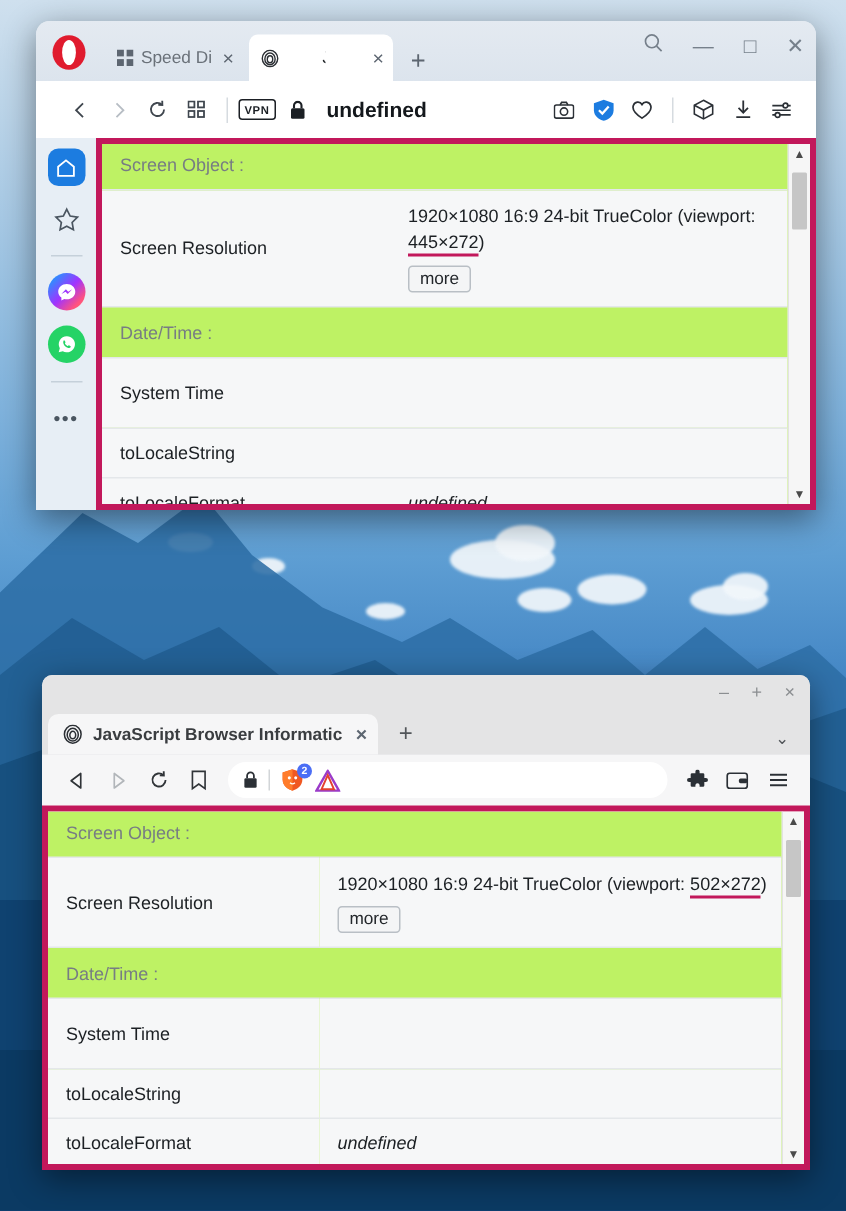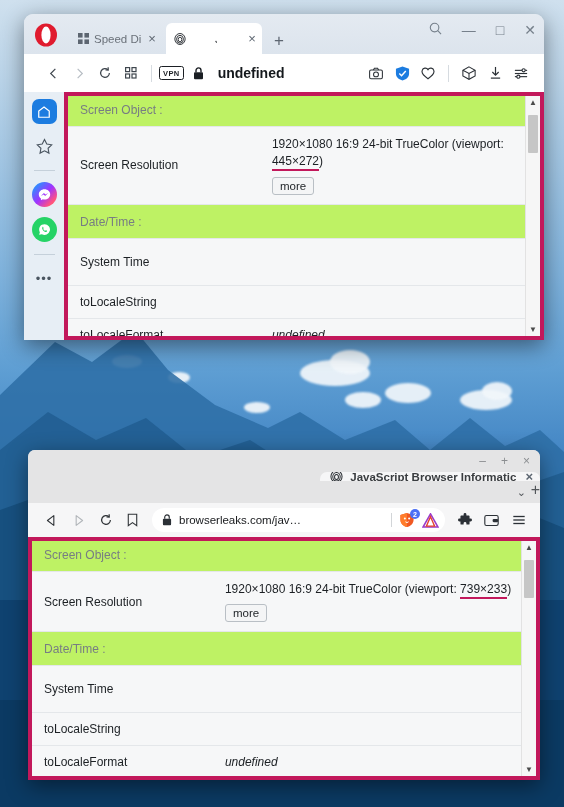--- a/index.html
+++ b/index.html
@@ -305,21 +305,20 @@
   }
   #brave-wincontrols span { font-size: 12px; color: #8b8e91; line-height: 1; }
 
   #brave-tabstrip {
     height: 31px;
     background: #e4e4e5;
     display: flex;
     align-items: flex-end;
     padding-left: 4px;
     position: relative;
-    flex-direction: column;
   }
   .brave-tab {
     height: 27px;
     background: #f6f6f7;
     border-radius: 7px 7px 0 0;
     display: flex;
     align-items: center;
     gap: 7px;
     padding: 0 7px 0 10px;
     font-size: 11.5px;
@@ -676,21 +675,20 @@
         </svg>
     </span>
 
     <div id="brave-omnibox">
       <span style="flex:none;display:inline-flex;">
         <svg width="10" height="12" viewBox="0 0 11 13">
             <rect x="1" y="5.2" width="9" height="7" rx="1" fill="#2b3036"></rect>
             <path d="M3,5.2 V3.4 a2.5,2.5 0 0 1 5,0 V5.2" fill="none" stroke="#2b3036" stroke-width="1.3"></path>
           </svg>
       </span>
-      <span id="brave-url">browserleaks.com/jav…</span>
       <span class="omni-sep"></span>
       <span id="shield-wrap">
         <svg width="16" height="16" viewBox="0 0 18 18">
           <path d="M9,1 L16.4,3.4 V8.6 c0,4.6 -4,7.4 -7.4,8.4 C5.6,16 1.6,13.2 1.6,8.6 V3.4 Z" fill="#f05822"></path>
           <path d="M9,1 L1.6,3.4 V8.6 c0,4.6 4,7.4 7.4,8.4 Z" fill="#ff7c2b"></path>
           <circle cx="6.6" cy="7.4" r="1.15" fill="#fff"></circle>
           <circle cx="11.4" cy="7.4" r="1.15" fill="#fff"></circle>
           <path d="M7.2,11 q1.8,1.8 3.6,0" fill="none" stroke="#fff" stroke-width="1.1"></path>
         </svg>
         <span id="shield-badge">2</span>
@@ -729,21 +727,21 @@
     <div class="redframe">
       <div class="pagearea">
         <div class="sect-head">Screen Object :</div>
         <table class="leaks">
           <tbody>
               <tr>
             <td class="k" style="width:37%;">Screen Resolution</td>
             <td class="v">
               <div class="val-line">
                 <span>1920×1080 16:9 24-bit TrueColor (viewport:</span>
-                <span class="hl">739×233</span><span>)</span>
+                <span class="hl">502×272</span><span>)</span>
               </div>
               <span class="more-btn">more</span>
             </td>
           </tr>
         </tbody>
           </table>
         <div class="sect-head" style="padding-top:10px;">Date/Time :</div>
         <table class="leaks">
           <tbody>
               <tr>

